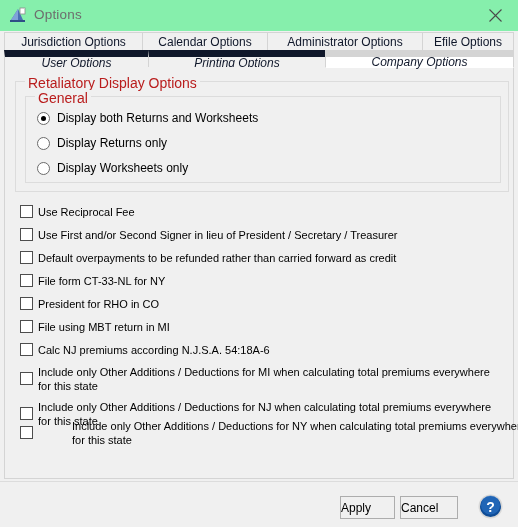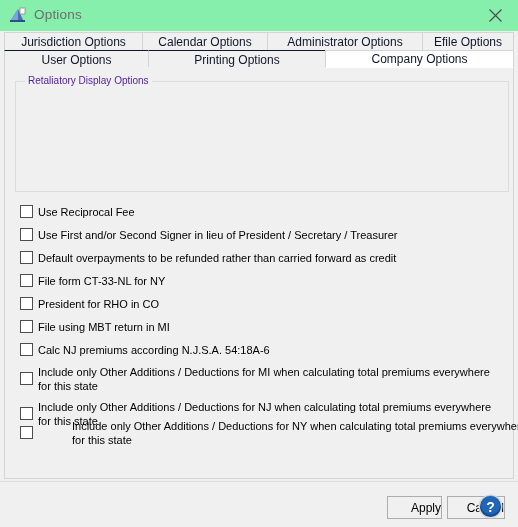--- a/index.html
+++ b/index.html
@@ -75,21 +75,22 @@
     border-bottom: none;
     display: flex;
     align-items: center;
     justify-content: center;
     font-size: 12px;
     color: #0f172a;
     white-space: nowrap;
     cursor: default;
   }
   .tab.row2 {
-    border-top: 1px solid #0f172a;
+    border-top: 7px solid #0f172a;
+    font-style: italic;
   }
   .tab.selected {
     background: #ffffff;
     border-color: #d4d4d4;
     border-bottom: 1px solid #ffffff;
     z-index: 5;
   }
 
   
   #page {
@@ -108,22 +109,22 @@
     position: absolute;
     box-sizing: border-box;
     border: 1px solid #dcdcdc;
   }
   .groupbox > .gb-title {
     position: absolute;
     top: -7px;
     left: 9px;
     background: #f0f0f0;
     padding: 0 3px;
-    font-size: 10px;
-    color: #4c1d95;
+    font-size: 14px;
+    color: #b91c1c;
     white-space: nowrap;
   }
 
   #gb-retaliatory {
     left: 10px;
     top: 14px;
     width: 494px;
     height: 111px;
   }
   #gb-general {
@@ -213,23 +214,22 @@
     top: 496px;
     height: 23px;
     box-sizing: border-box;
     background: #f0f0f0;
     border: 1px solid #adadad;
     font-family: "Liberation Sans", sans-serif;
     font-size: 12px;
     color: #000;
     display: flex;
     align-items: center;
-    justify-content: flex-end;
-    cursor: default;
-    margin-left: 47px;
+    justify-content: flex-start;
+    cursor: default;
   }
   #apply-button { left: 340px; width: 55px; }
   #cancel-button { left: 400px; width: 58px; }
   #help-button {
     position: absolute;
     left: 478px; top: 494px;
     width: 25px; height: 25px;
     cursor: default;
   }
 </style>
@@ -281,20 +281,36 @@
       <span>Company Options</span>
     </div>
   </div>
 </div>
 
 <div id="page">
 
   <div class="groupbox" id="gb-retaliatory">
     <div class="gb-title">Retaliatory Display Options</div>
 
+    <div class="groupbox" id="gb-general">
+      <div class="gb-title">General</div>
+
+      <div class="radio-row" style="top:13px;">
+        <span class="radio checked"></span>
+        <span class="radio-label">Display both Returns and Worksheets</span>
+      </div>
+      <div class="radio-row" style="top:38px;">
+        <span class="radio"></span>
+        <span class="radio-label">Display Returns only</span>
+      </div>
+      <div class="radio-row" style="top:63px;">
+        <span class="radio"></span>
+        <span class="radio-label">Display Worksheets only</span>
+      </div>
+    </div>
   </div>
 
   <div class="check-row" style="top:138px;">
     <span class="checkbox"></span>
     <span class="check-label">Use Reciprocal Fee</span>
   </div>
 
   <div class="check-row" style="top:161px;">
     <span class="checkbox"></span>
     <span class="check-label">Use First and/or Second Signer in lieu of President / Secretary / Treasurer</span>

